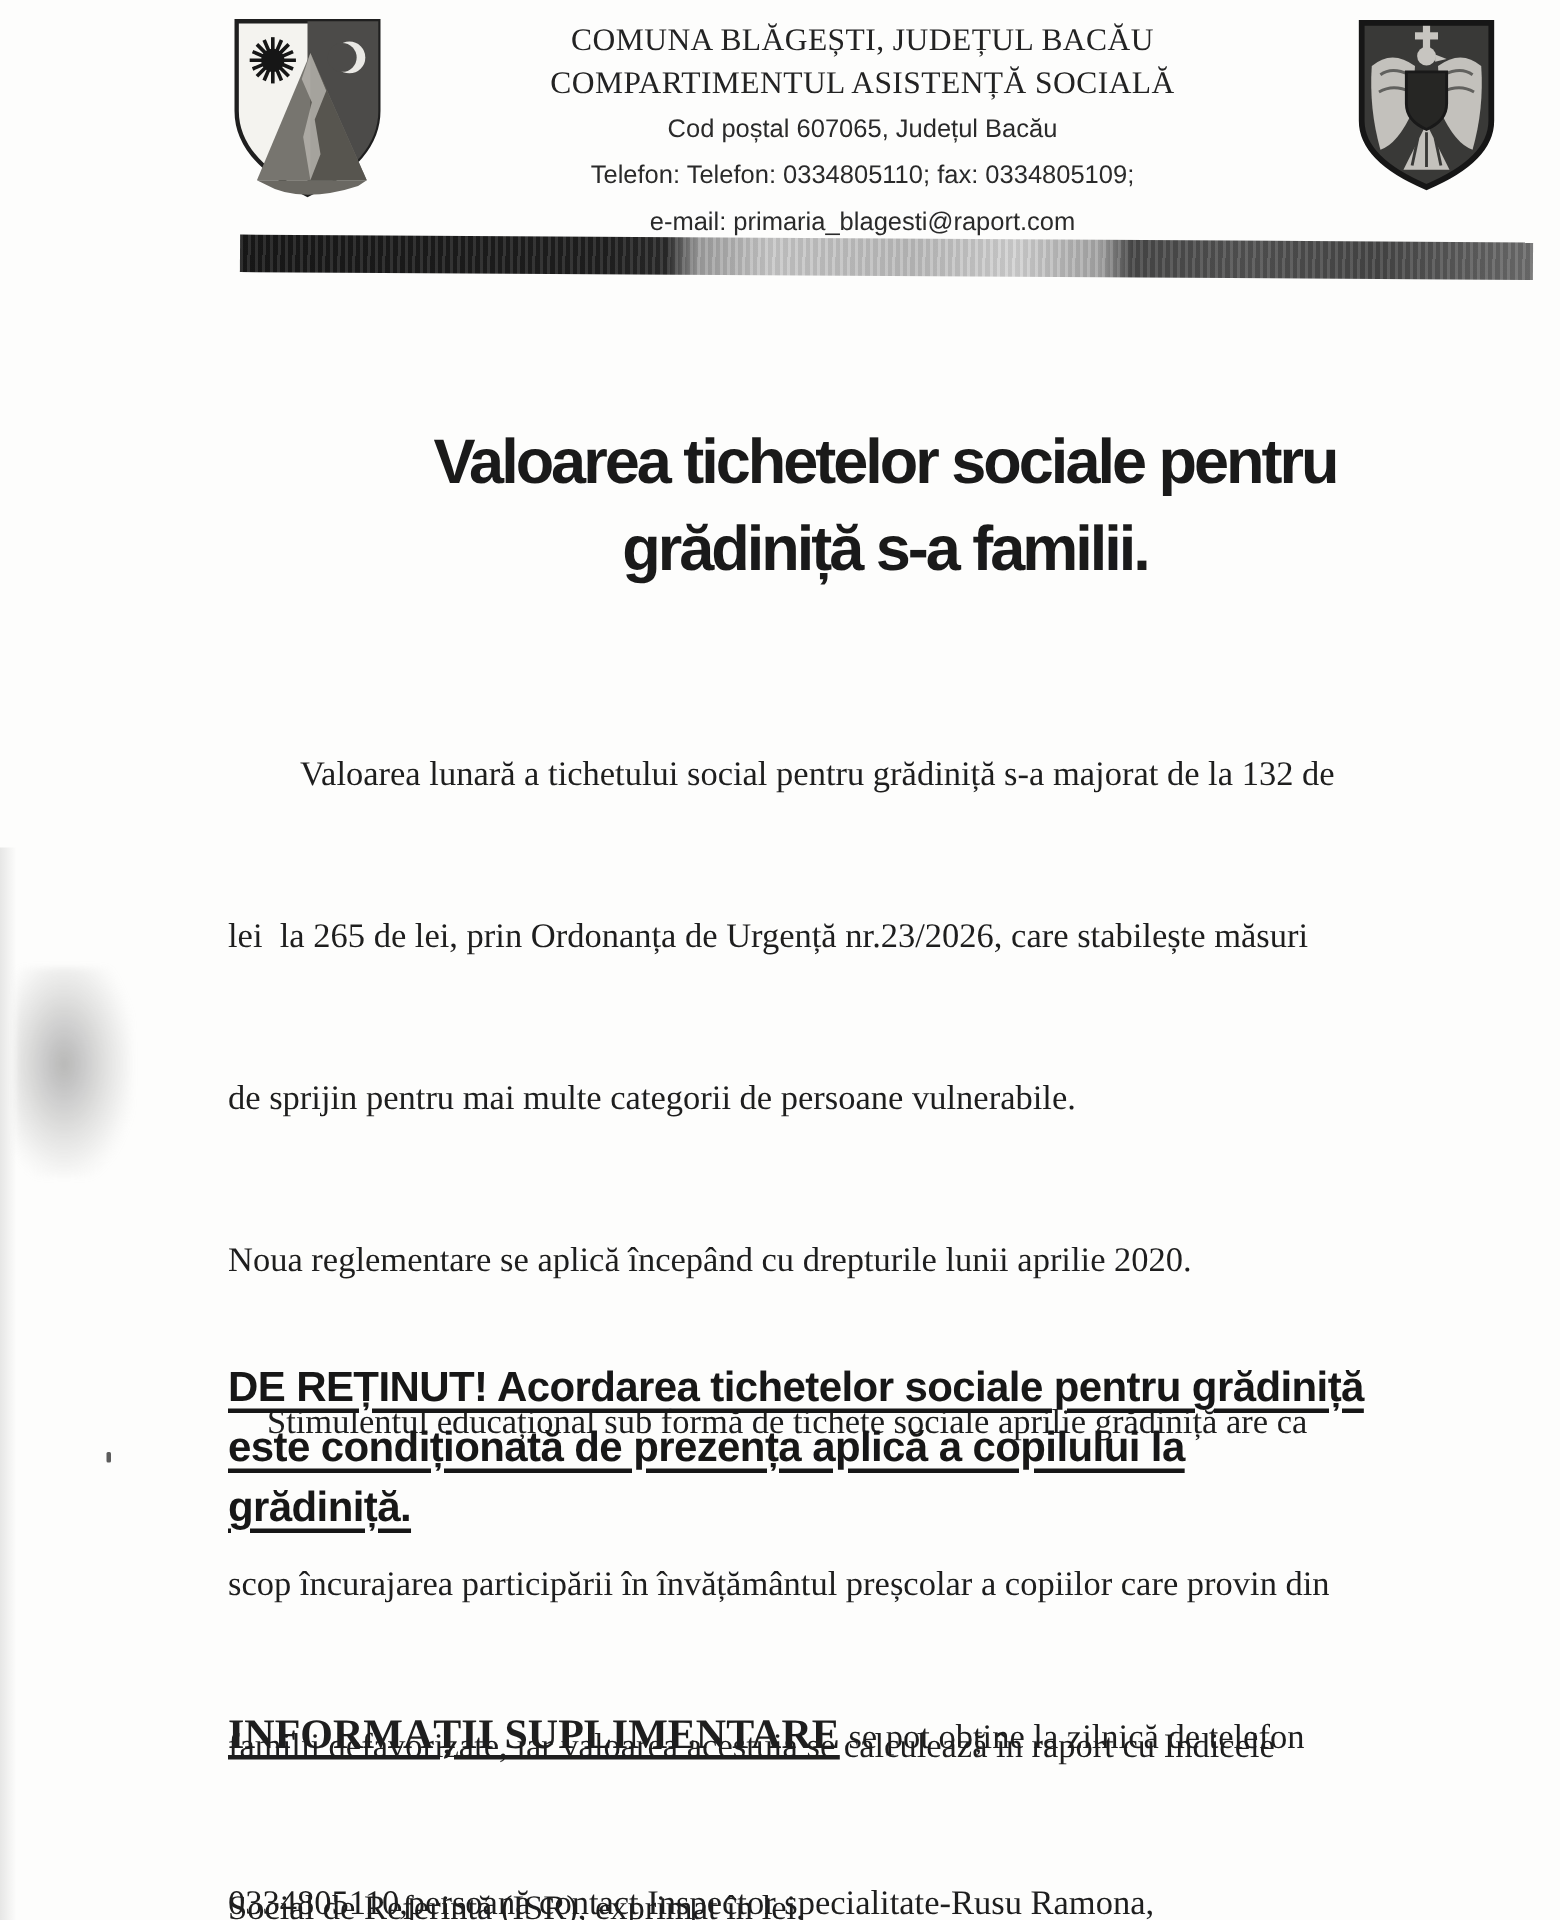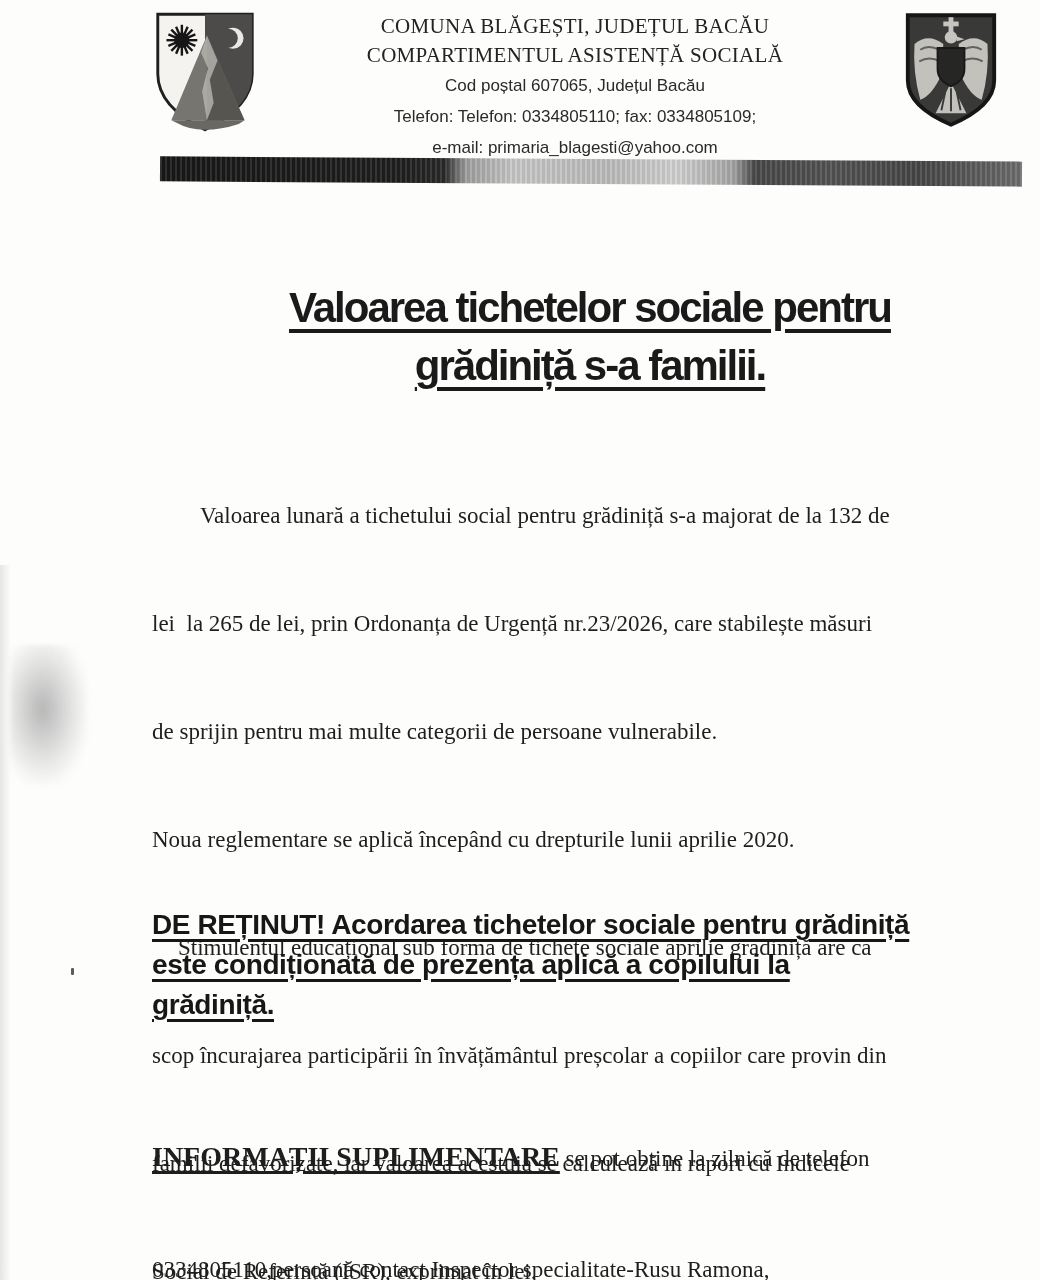--- a/index.html
+++ b/index.html
@@ -34,21 +34,20 @@
   }
   
   .doc-title{
     position:absolute;left:150px;top:279px;width:880px;
     text-align:center;
     font-family:"Liberation Sans",sans-serif;
     font-weight:bold;font-size:42px;line-height:58px;letter-spacing:-2px;
     color:#1a1a1a;
   }
   .doc-title .tline{
-    text-decoration:underline;
     text-decoration-thickness:4px;
     text-underline-offset:7px;
     margin-top:31px;
   }
   
   .body-block{
     position:absolute;left:152px;top:426px;width:884px;
     font-size:23px;line-height:36px;white-space:pre-wrap;color:#1e1e1e;
   }
   .ind-lg{padding-left:48px;}
@@ -117,21 +116,21 @@
     <polygon points="57,26 96,114 57,114" fill="#57554f"></polygon>
     <polygon points="57,26 68,52 60,72 64,96 57,114 52,84 58,60 51,44" fill="#b9b7b0" opacity=".8"></polygon>
     <path d="M20,114 L96,114 L90,118 Q72,124 55,124 Q38,124 26,117 Z" fill="#6a6862"></path>
   </svg>
 
   <div class="org-header">
     <div class="org-serif">COMUNA BLĂGEȘTI, JUDEȚUL BACĂU</div>
     <div class="org-serif">COMPARTIMENTUL ASISTENȚĂ SOCIALĂ</div>
     <div class="org-sans">Cod poștal 607065, Județul Bacău</div>
     <div class="org-sans">Telefon: Telefon: 0334805110; fax: 0334805109;</div>
-    <div class="org-sans">e-mail:  primaria_blagesti@yahoo.com</div>
+    <div class="org-sans">e-mail:  primaria_blagesti@raport.com</div>
   </div>
 
   <svg class="emblem-right" viewBox="0 0 100 122">
     <path d="M5,4 H95 V72 Q95,99 50,118 Q5,99 5,72 Z" fill="#393937" stroke="#161616" stroke-width="4"></path>
 
     <rect x="47.5" y="6" width="5" height="16" fill="#c7c5c0"></rect>
     <rect x="42" y="10.5" width="16" height="5" fill="#c7c5c0"></rect>
 
     <circle cx="50" cy="27" r="6.5" fill="#c7c5c0"></circle>
     <polygon points="56,26 64,29 56,31" fill="#c7c5c0"></polygon>

